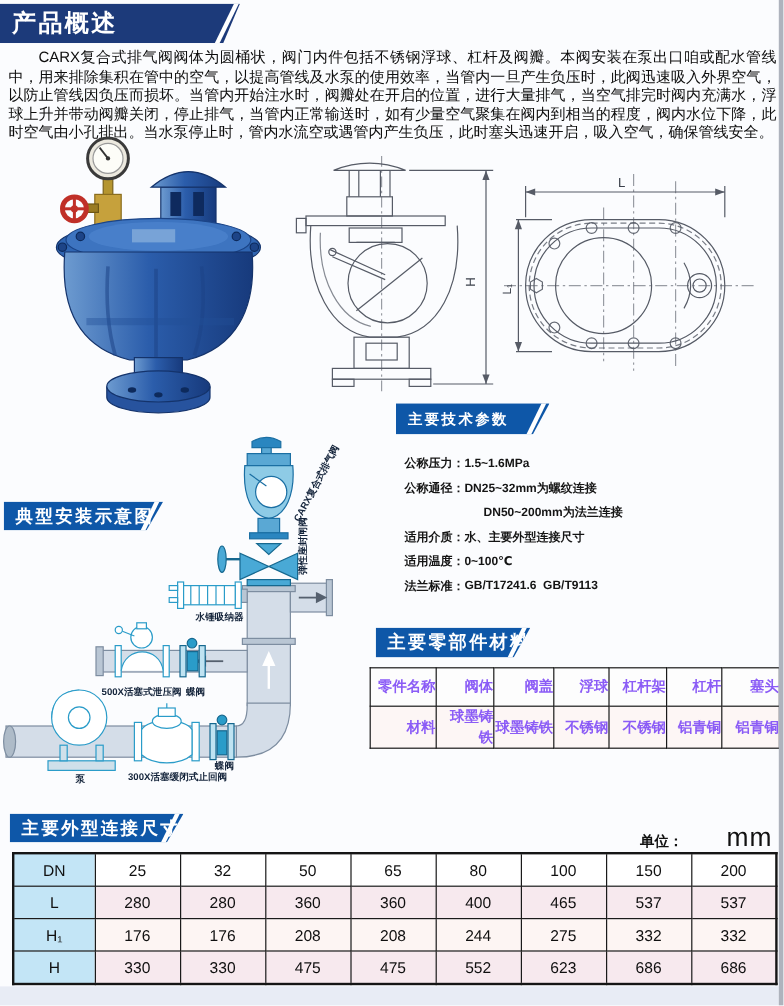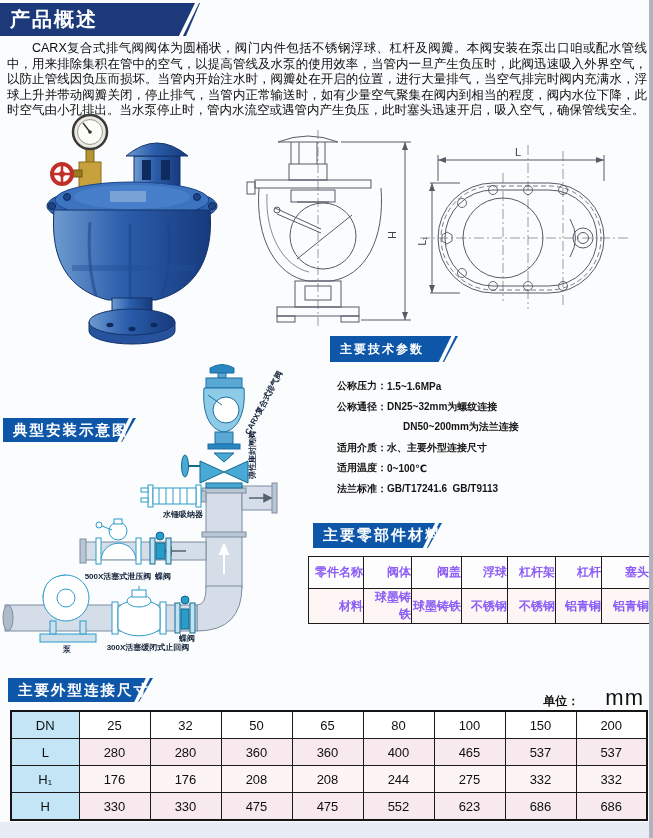--- a/index.html
+++ b/index.html
@@ -55,21 +55,21 @@
 
   .dims-table{position:absolute;left:10px;top:710px;width:636px;font-size:13px;}
   .dims-table td{border:1.5px solid #1a1a1a;text-align:center;height:26px;padding:0;background:#fff;color:#101010;}
   .dims-table{border:2.5px solid #151515;}
   .dims-table td.rowhead{background:#c3e5f6;}
   .dims-table tr.tint td:not(.rowhead){background:#f7e9ee;margin-left:40px;}
   .dims-table tr.tint2 td:not(.rowhead){background:#fdf5f3;}
 
   .unit-label{
     position:absolute;right:9px;top:685px;font-size:12px;font-weight:bold;color:#111;
-    display:flex;align-items:baseline;gap:6px;
+    display:flex;align-items:baseline;gap:16px;
   }
   .unit-label .unit{font-size:22px;font-weight:normal;letter-spacing:1px;margin-left:20px;}
 
   svg text{font-family:"Liberation Sans","DejaVu Sans",sans-serif;}
 </style>
 </head>
 <body>
 
 <div class="page">
 

